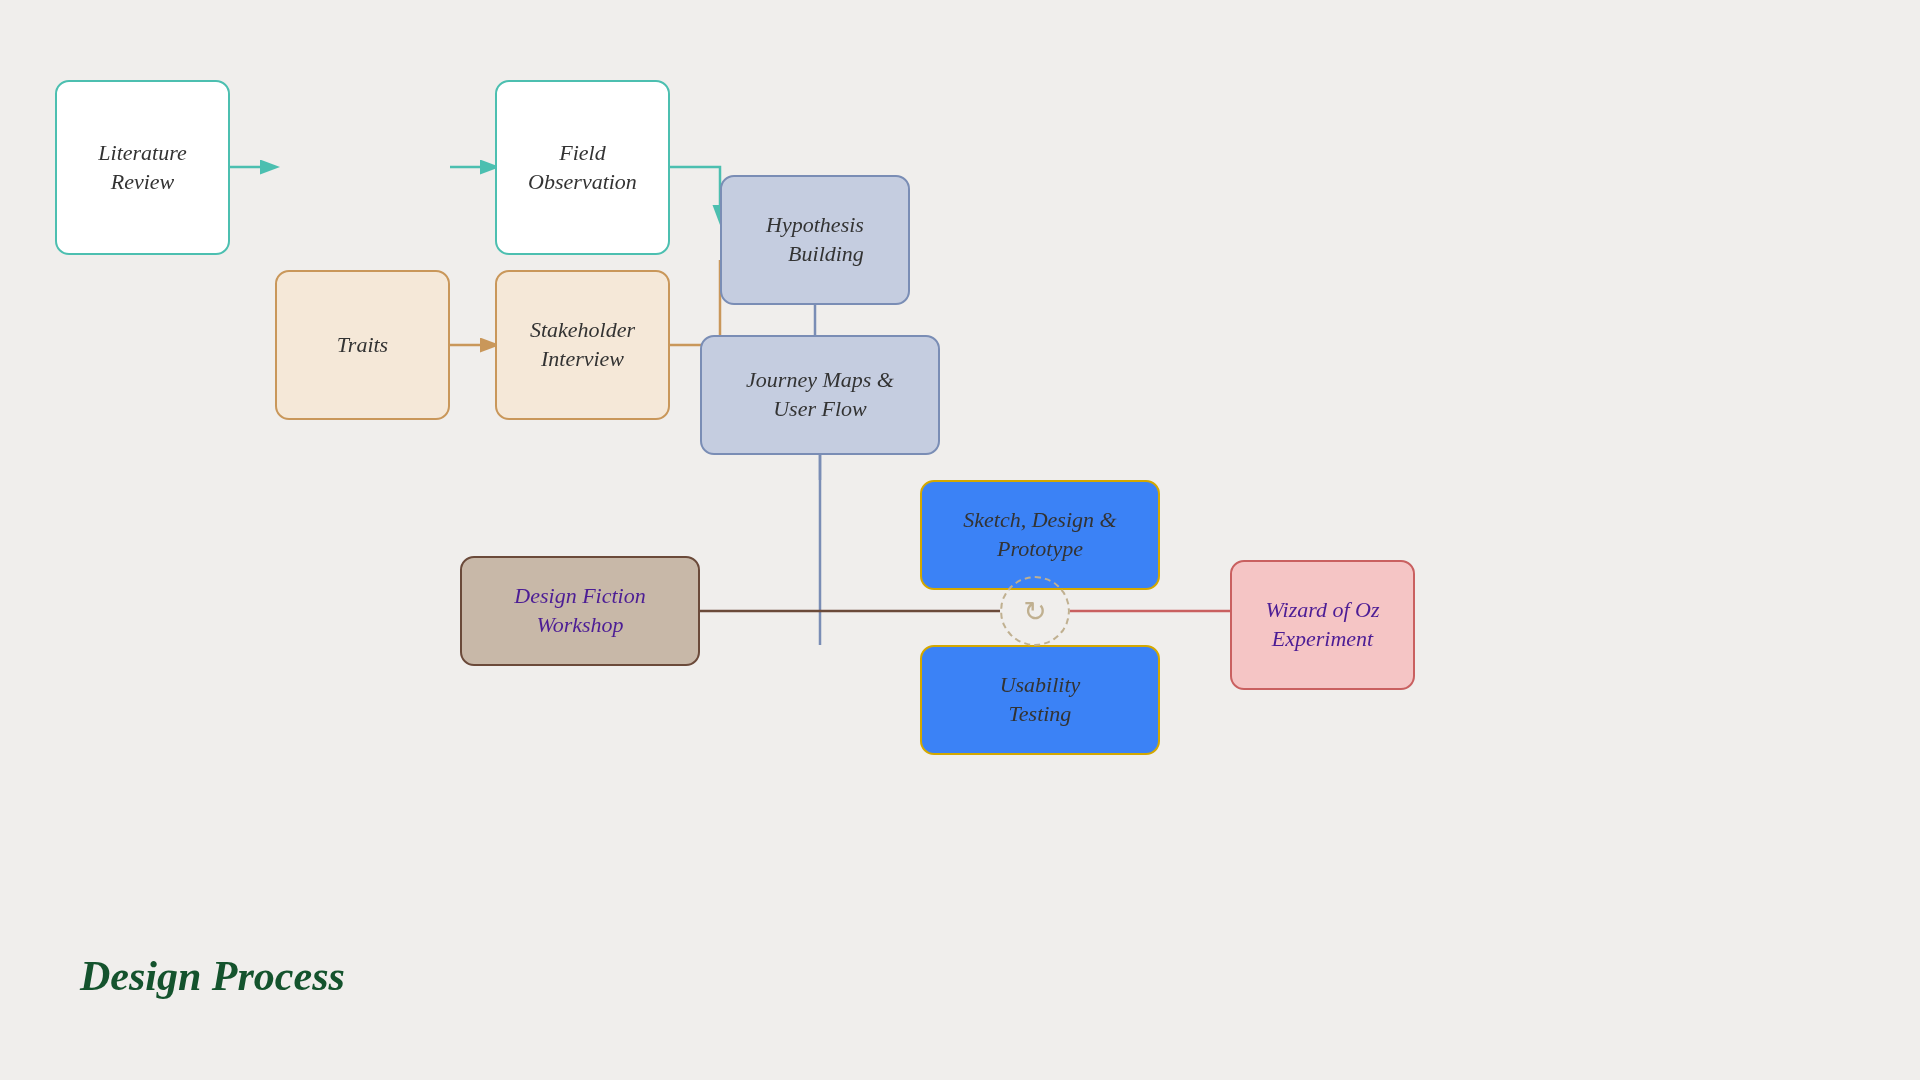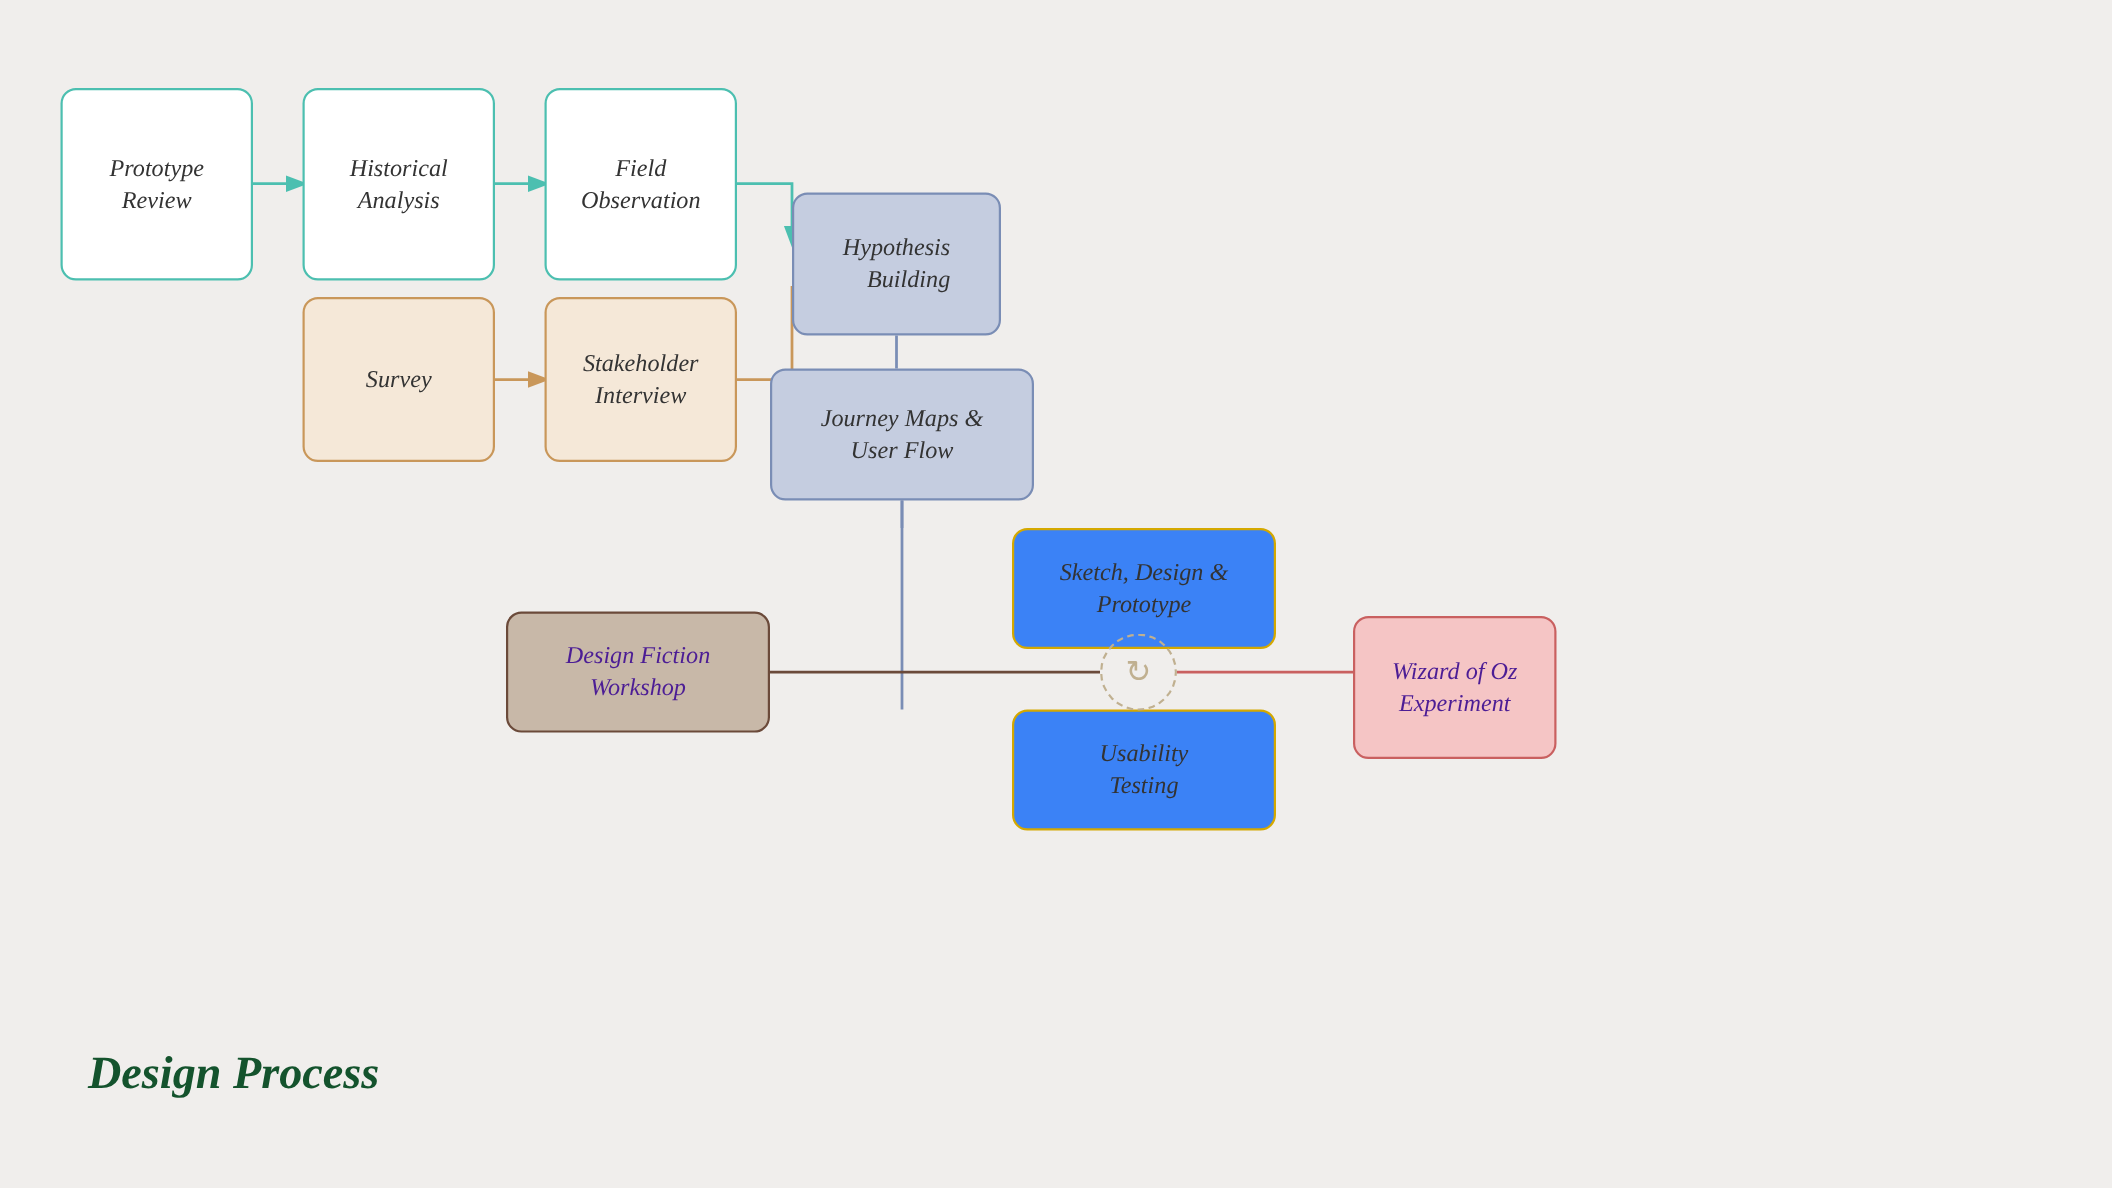--- a/index.html
+++ b/index.html
@@ -198,38 +198,35 @@
       <marker id="arrowWarm" markerWidth="8" markerHeight="8" refX="6" refY="3" orient="auto">
         <path d="M0,0 L0,6 L8,3 z" fill="#c9975a"></path>
       </marker>
       <marker id="arrowBlue" markerWidth="8" markerHeight="8" refX="6" refY="3" orient="auto">
         <path d="M0,0 L0,6 L8,3 z" fill="#7a8db5"></path>
       </marker>
     </defs>
   </svg>
 
   <div id="node-literature" class="node node-teal">
-    <span>Prototype
+    <span>Literature
 Review</span>
   </div>
 
-  <div id="node-historical" class="node node-teal">
-    <span>Historical<br>Analysis</span>
-  </div>
 
   <div id="node-field" class="node node-teal">
     <span>Field<br>Observation</span>
   </div>
 
   <div id="node-hypothesis" class="node node-blue">
     <span>Hypothesis<br>Building</span>
   </div>
 
   <div id="node-survey" class="node node-warm">
-    <span>Survey</span>
+    <span>Traits</span>
   </div>
 
   <div id="node-stakeholder" class="node node-warm">
     <span>Stakeholder<br>Interview</span>
   </div>
 
   <div id="node-journeymaps" class="node node-blue">
     <span>Journey Maps &amp;<br>User Flow</span>
   </div>
 

